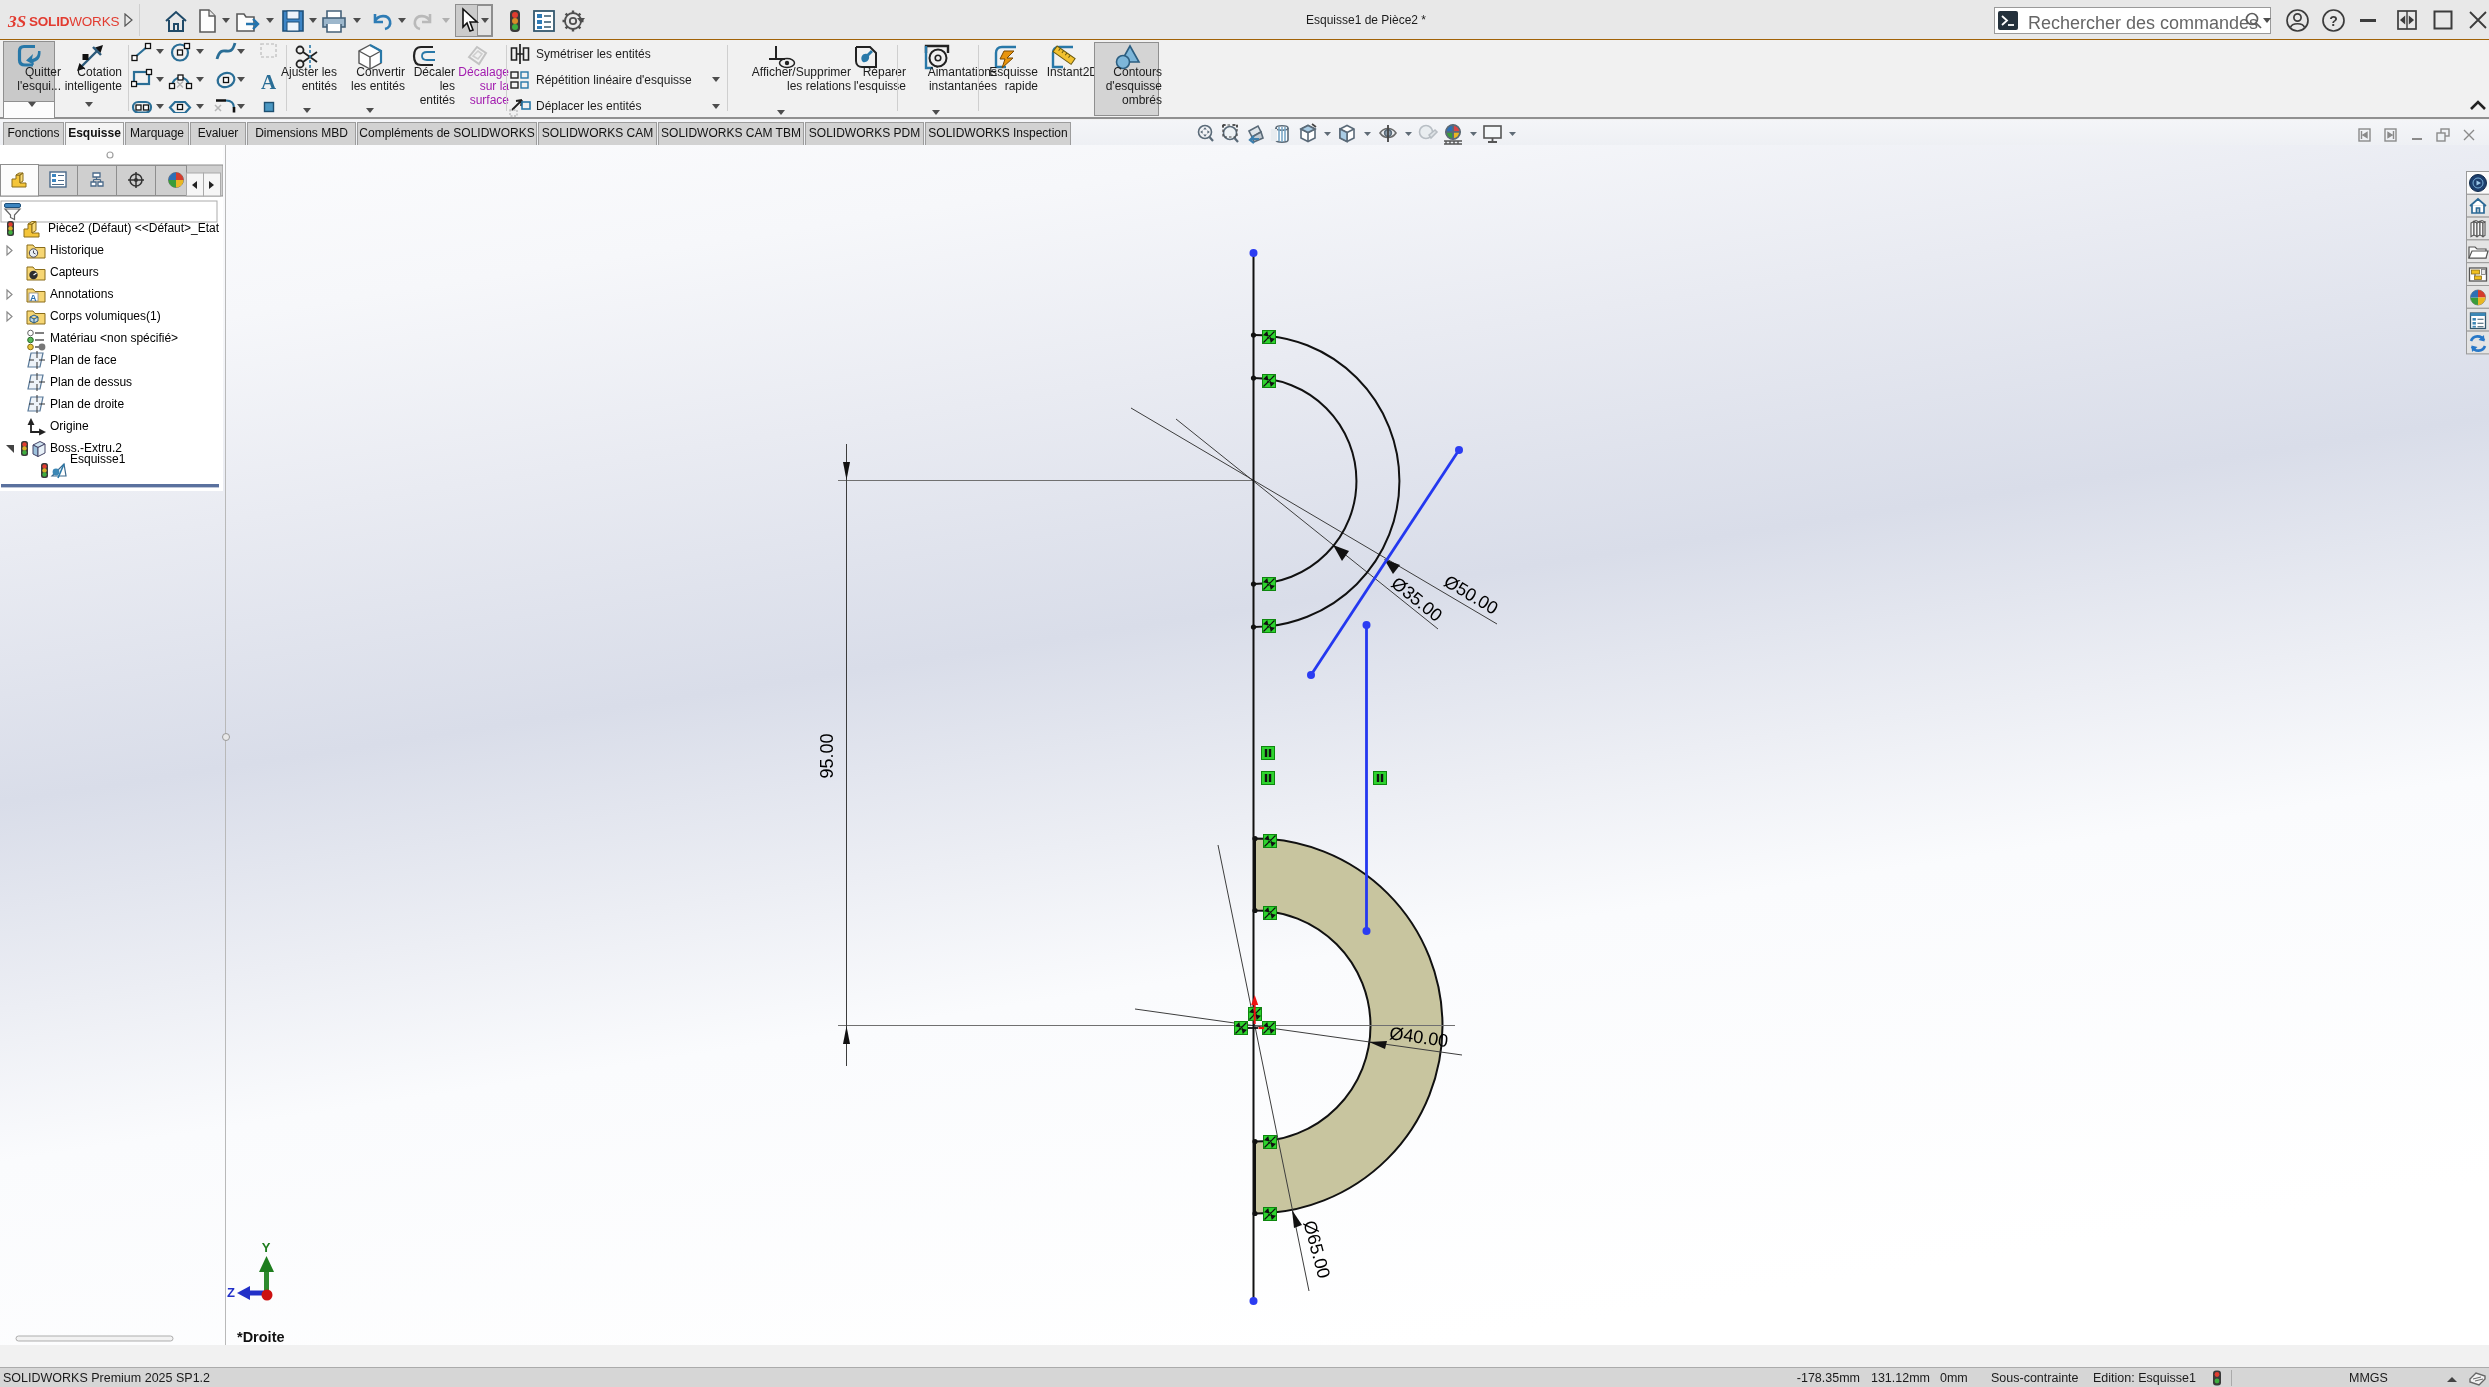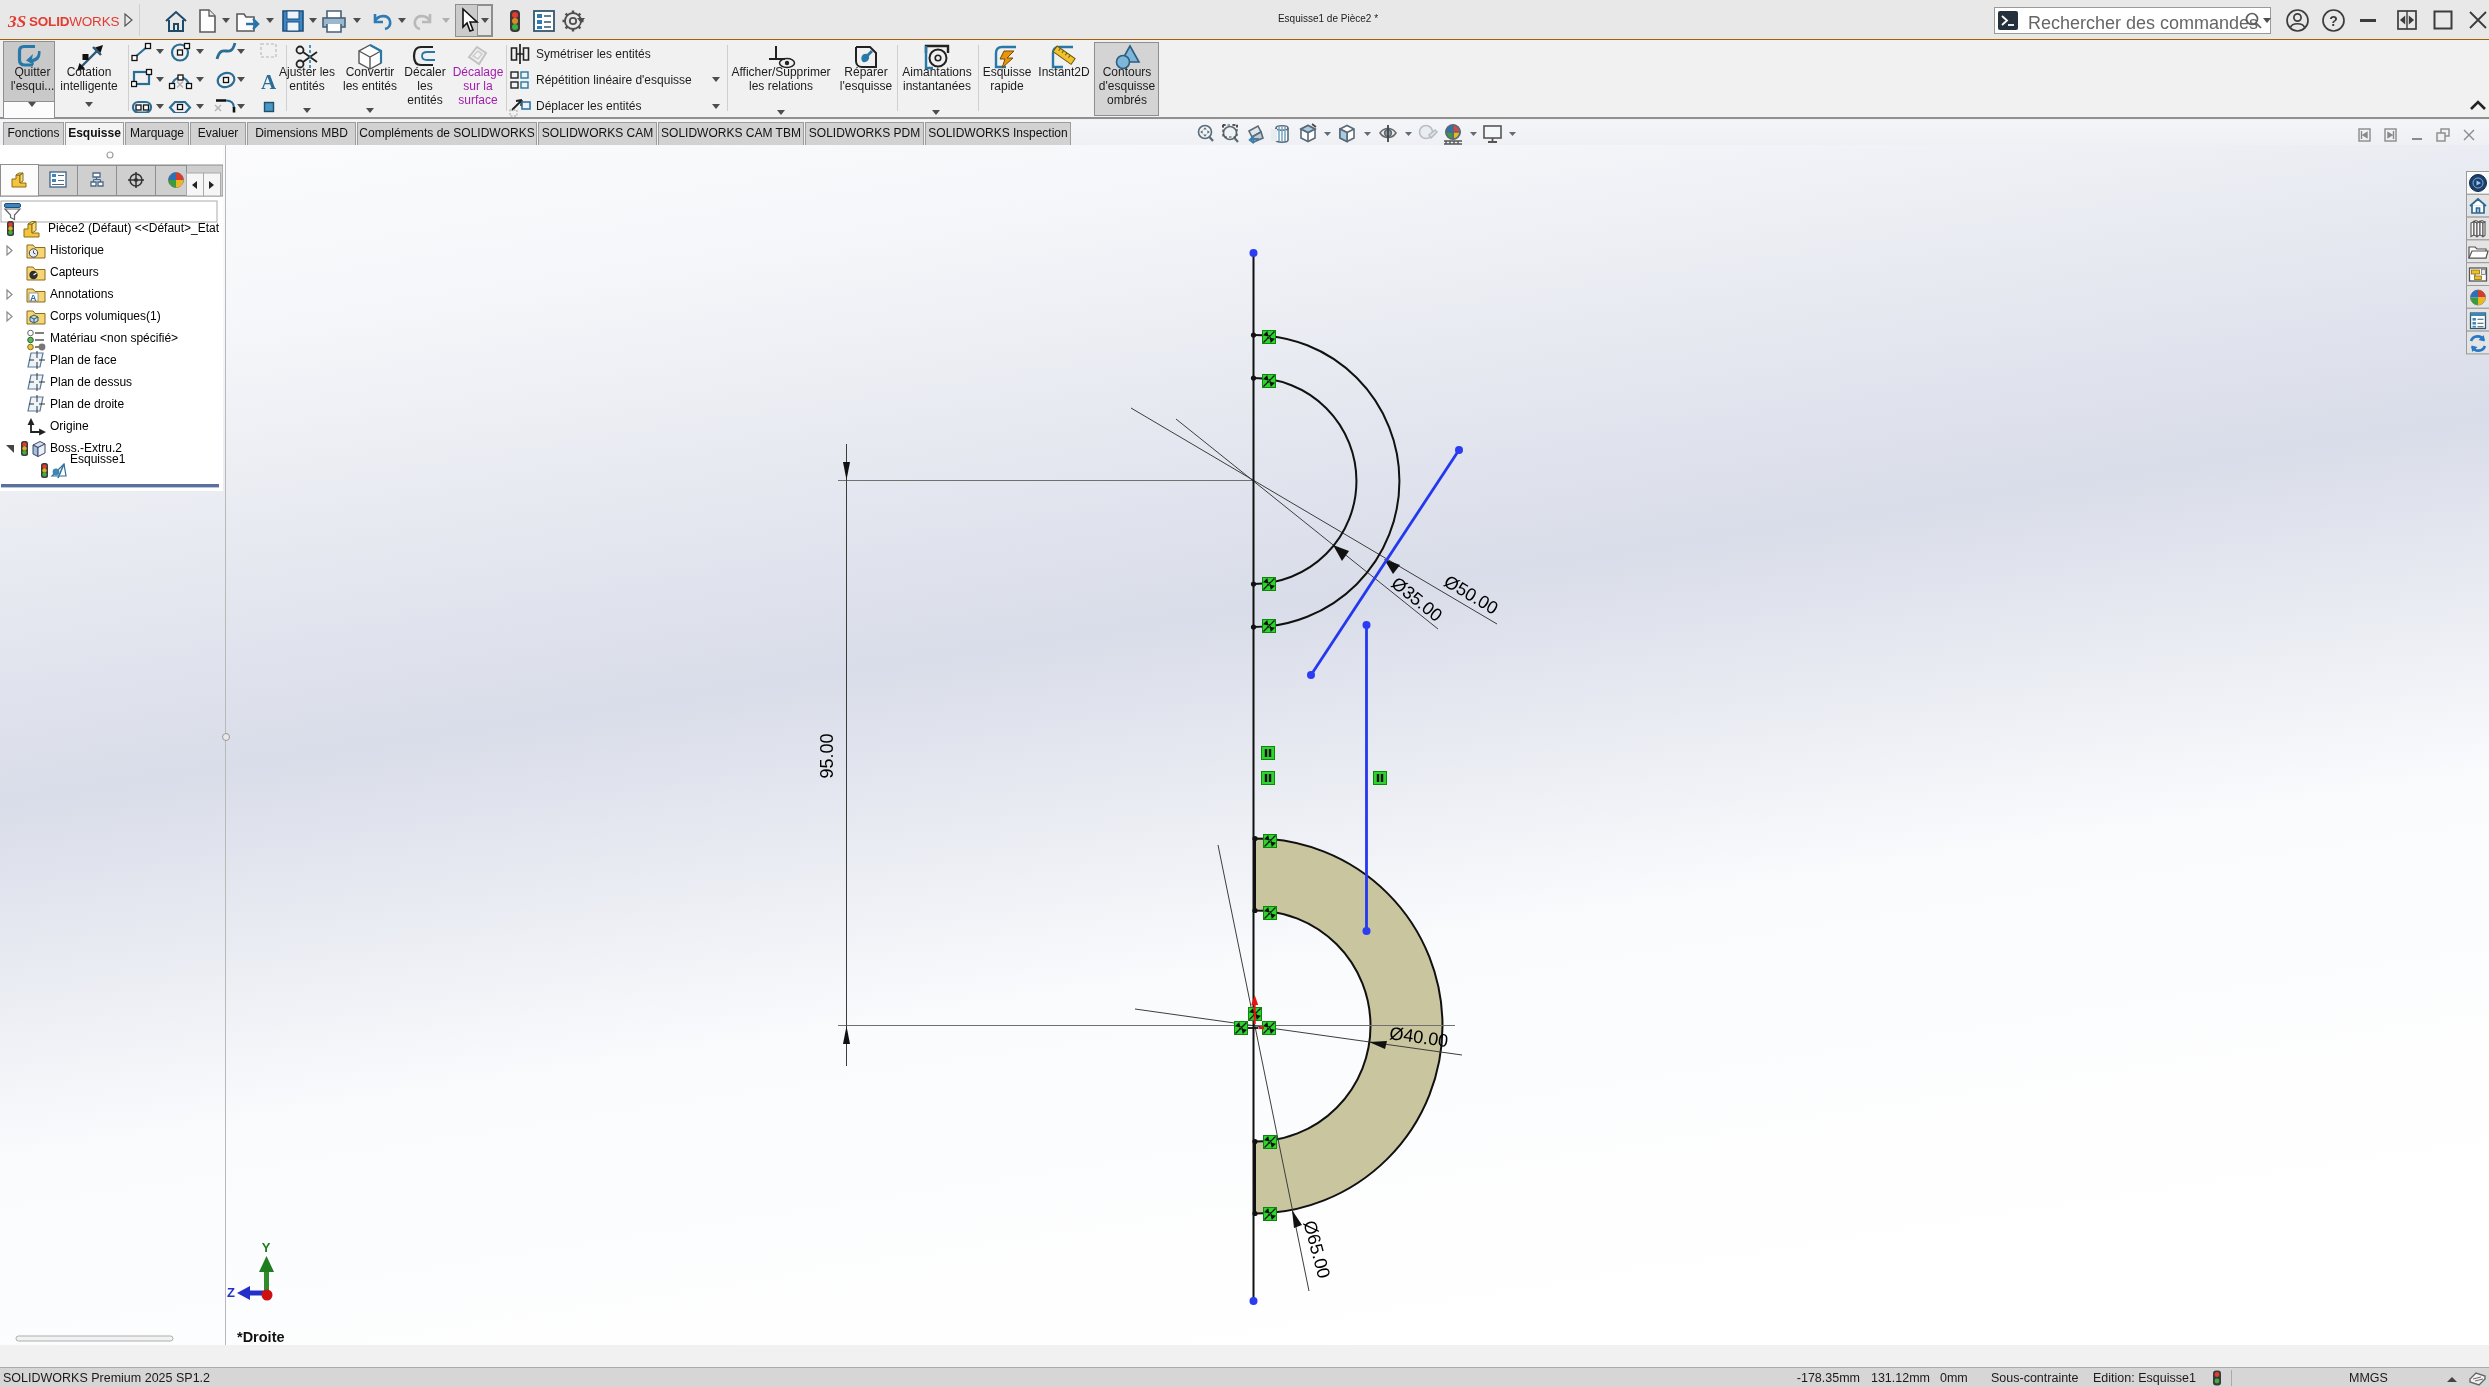--- a/index.html
+++ b/index.html
@@ -5,21 +5,21 @@
 *{margin:0;padding:0;box-sizing:border-box}
 body{font-family:"Liberation Sans",sans-serif;}
 #app{position:relative;width:2489px;height:1387px;overflow:hidden;background:#f1f1f1;}
 .abs{position:absolute}
 
 #titlebar{position:absolute;left:0;top:0;width:2489px;height:40px;background:#e8e8e8;border-bottom:1px solid #a16207}
 .tbico{position:absolute;top:8px;width:26px;height:26px}
 .dd{position:absolute;width:0;height:0;border-left:4px solid transparent;border-right:4px solid transparent;border-top:5px solid #4d4d4d}
 
 #ribbon{position:absolute;left:0;top:40px;width:2489px;height:79px;background:#f1f1f1;border-bottom:2px solid #909090}
-.rlabel{position:absolute;font-size:12px;line-height:14px;color:#1c1c1c;text-align:center;white-space:pre}
+.rlabel{position:absolute;font-size:12px;line-height:14px;color:#1c1c1c;text-align:right;white-space:pre}
 .rlabelL{position:absolute;font-size:12px;line-height:14px;color:#1c1c1c;white-space:pre}
 .rsep{position:absolute;top:5px;width:1px;height:66px;background:#cfcfcf}
 .pressed{position:absolute;background:#d4d4d4;border:1px solid #8f8f8f}
 
 #tabstrip{position:absolute;left:0;top:120px;width:2489px;height:25px;background:linear-gradient(#f4f5f8,#eef0f4)}
 .ctab{position:absolute;top:2px;height:23px;background:#d2d2d2;border:1px solid #9c9c9c;border-bottom:none;font-size:12px;color:#111;text-align:center;line-height:21px;white-space:nowrap;overflow:hidden}
 .ctab.active{background:#f4f4f4;font-weight:bold}
 
 #viewport{position:absolute;left:0;top:145px;width:2489px;height:1200px;background:#fff}
 
@@ -112,21 +112,21 @@
   <svg class="tbico" style="left:560px">
         <g fill="none" stroke="#4f4f4f" stroke-width="1.8">
           <circle cx="13" cy="13" r="8"></circle>
           <circle cx="13" cy="13" r="3.2"></circle>
           <g stroke-width="2.4">
             <path d="M13,2.5 L13,5.5 M13,20.5 L13,23.5 M2.5,13 L5.5,13 M20.5,13 L23.5,13 M5.6,5.6 L7.7,7.7 M18.3,18.3 L20.4,20.4 M5.6,20.4 L7.7,18.3 M18.3,7.7 L20.4,5.6"></path>
           </g>
         </g>
       </svg>
   <div class="dd" style="left:577px;top:18px"></div>
-  <div class="abs" style="top:13px;left:1222px;width:212px;text-align:center;font-size:10px;color:#1c1c1c">Esquisse1 de Pièce2 *</div>
+  <div class="abs" style="top:13px;left:1260px;width:212px;text-align:center;font-size:12px;color:#1c1c1c">Esquisse1 de Pièce2 *</div>
 
   <div class="abs" style="left:1994px;top:7px;width:277px;height:27px;background:#fff;border:1px solid #9a9a9a"></div>
   <div class="abs" style="left:1998px;top:11px;width:20px;height:19px;background:#24313c;border-radius:2px"></div>
   <svg class="abs" style="left:1998px;top:11px" width="20" height="19">
         <path d="M4,5 L9,9.5 L4,14" fill="none" stroke="#fff" stroke-width="1.8"></path>
         <path d="M10,14 L16,14" stroke="#fff" stroke-width="1.8"></path>
       </svg>
   <div class="abs" style="left:2028px;top:13px;font-size:18px;color:#666">Rechercher des commandes</div>
   <svg class="abs" style="left:2243px;top:10px" width="22" height="22">
         <circle cx="9" cy="9" r="5.5" fill="none" stroke="#5d5d5d" stroke-width="1.7"></circle>

